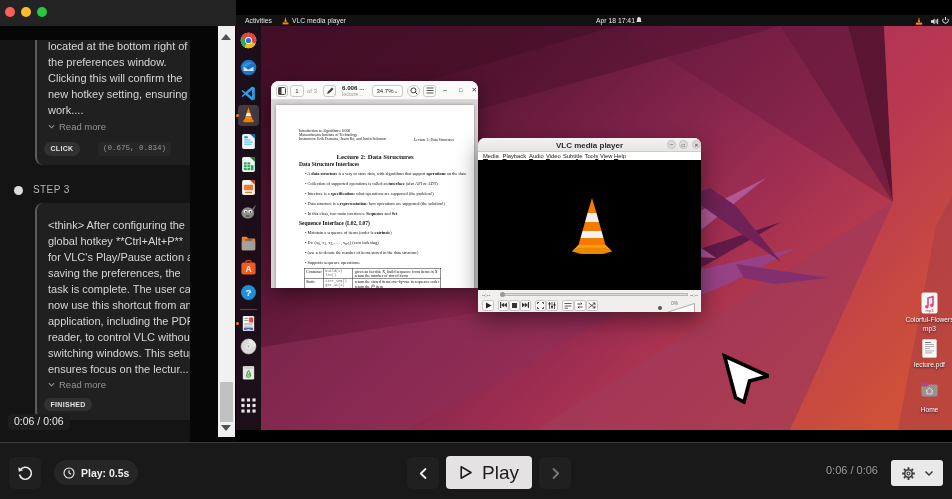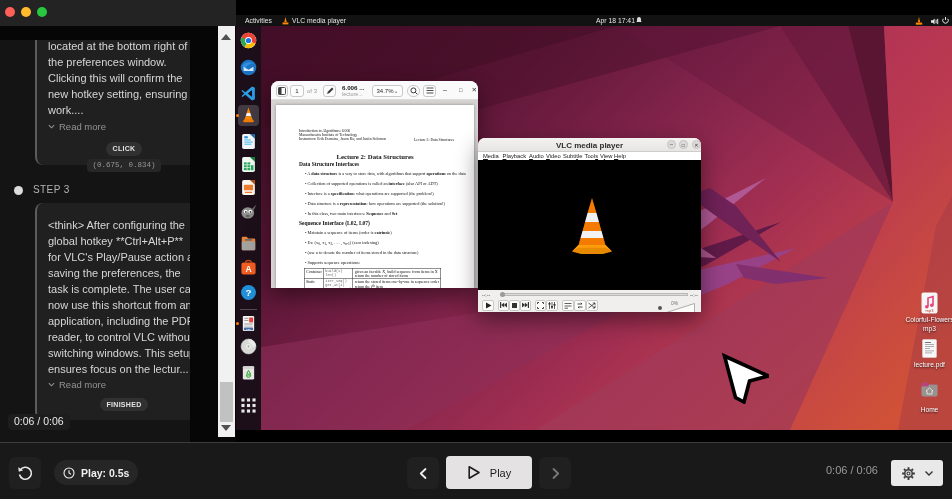--- a/index.html
+++ b/index.html
@@ -13,21 +13,21 @@
   .tl.r { left:5px;  background:#fe5f57; }
   .tl.y { left:21px; background:#febb2e; }
   .tl.g { left:37px; background:#27c83f; }
 
   
   #sidebar { position:absolute; left:0; top:40px; width:190px; height:411px; background:#141414; overflow:hidden; z-index:10; }
   .card { position:absolute; left:35px; width:169px; background:#202020; border-left:2px solid #5c5c5c; border-radius:8px; }
   .cardtxt { color:#d6d6d6; font-size:11px; line-height:16px; padding:0 0 0 11px; white-space:nowrap; }
   .readmore { color:#949494; font-size:9.5px; height:14px; padding-left:11px; display:flex; align-items:center; gap:4px; }
   .chev { width:7px; height:7px; display:inline-block; }
-  .pillrow { display:flex; align-items:center; gap:3px; padding-left:7px;flex-direction:column; }
+  .pillrow { display:flex; align-items:center; gap:18px; padding-left:7px; }
   .pill { background:#313131; color:#e3e3e3; font-size:7px; font-weight:bold; letter-spacing:0.3px;
           border-radius:7px; padding:3px 6.5px; line-height:7.5px; display:inline-block; }
   .coords { background:#272727; color:#979797; font-family:"Liberation Mono",monospace; font-size:7.5px;
             border-radius:4px; padding:3px 5px; line-height:7.5px; display:inline-block; }
   #stephdr { position:absolute; left:0; top:141px; width:218px; height:20px; }
   #stephdr .bullet { position:absolute; left:14px; top:4.5px; width:9px; height:9px; border-radius:50%; background:#dcdcdc; }
   #stephdr .lbl { position:absolute; left:33px; top:3px; font-size:10px; color:#b4b4b4; letter-spacing:0.4px; }
   #stephdr .dot { position:absolute; left:202px; top:7px; width:4px; height:4px; border-radius:50%; background:#d6d6d6; }
 
   
@@ -80,21 +80,21 @@
   #vlcctl { position:absolute; left:0; top:161px; width:223px; height:13px; }
   .vbtn { position:absolute; top:0.5px; height:11px; border:0.7px solid #c9c8c7; border-radius:2px; background:#fbfbfa;
           display:flex; align-items:center; justify-content:center; }
 
   
   #controls { position:absolute; left:0; top:442px; width:952px; height:57px; background:#191919; border-top:1px solid #3c3c3c; z-index:20; }
   .cbtn { position:absolute; top:14px; width:32px; height:32px; background:#202020; border-radius:6px; display:flex; align-items:center; justify-content:center; }
   #speedpill { position:absolute; left:54px; top:17px; height:25px; background:#262626; border-radius:12.5px;
                display:flex; align-items:center; padding:0 9px; gap:6px; color:#f0f0f0; font-size:10.5px; font-weight:bold; }
   #playbtn { position:absolute; left:446px; top:13px; width:86px; height:33px; background:#e4e2e2; border-radius:4px;
-             display:flex; align-items:center; justify-content:center; gap:9px; color:#1d1d1d; font-size:11px; font-weight:500; }
+             display:flex; align-items:center; justify-content:center; gap:9px; color:#1d1d1d; font-size:19px; font-weight:500; }
   #timetxt { position:absolute; right:74px; top:20.5px; color:#9b9b9b; font-size:11px; }
   #gearbtn { position:absolute; left:891px; top:17px; width:52px; height:26px; background:#e9e9e9; border-radius:3px;
              display:flex; align-items:center; justify-content:center; gap:8px; }
 </style>
 </head>
 <body>
 <div id="app">
 
   <div id="sidebar">
     <div class="card" id="card1" style="top:-16px; height:141px;">

